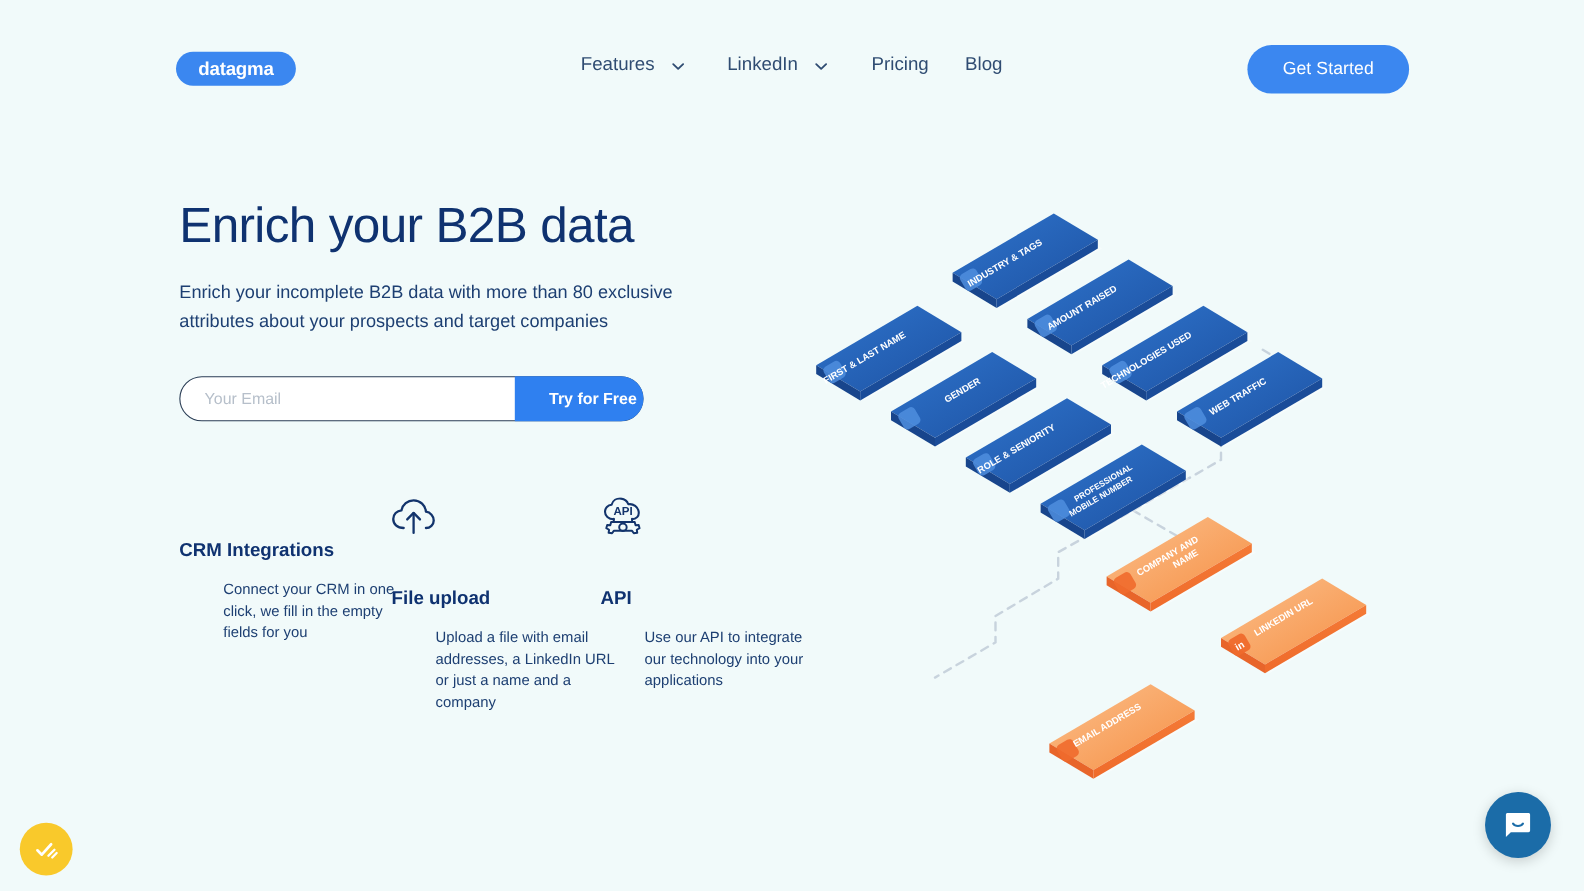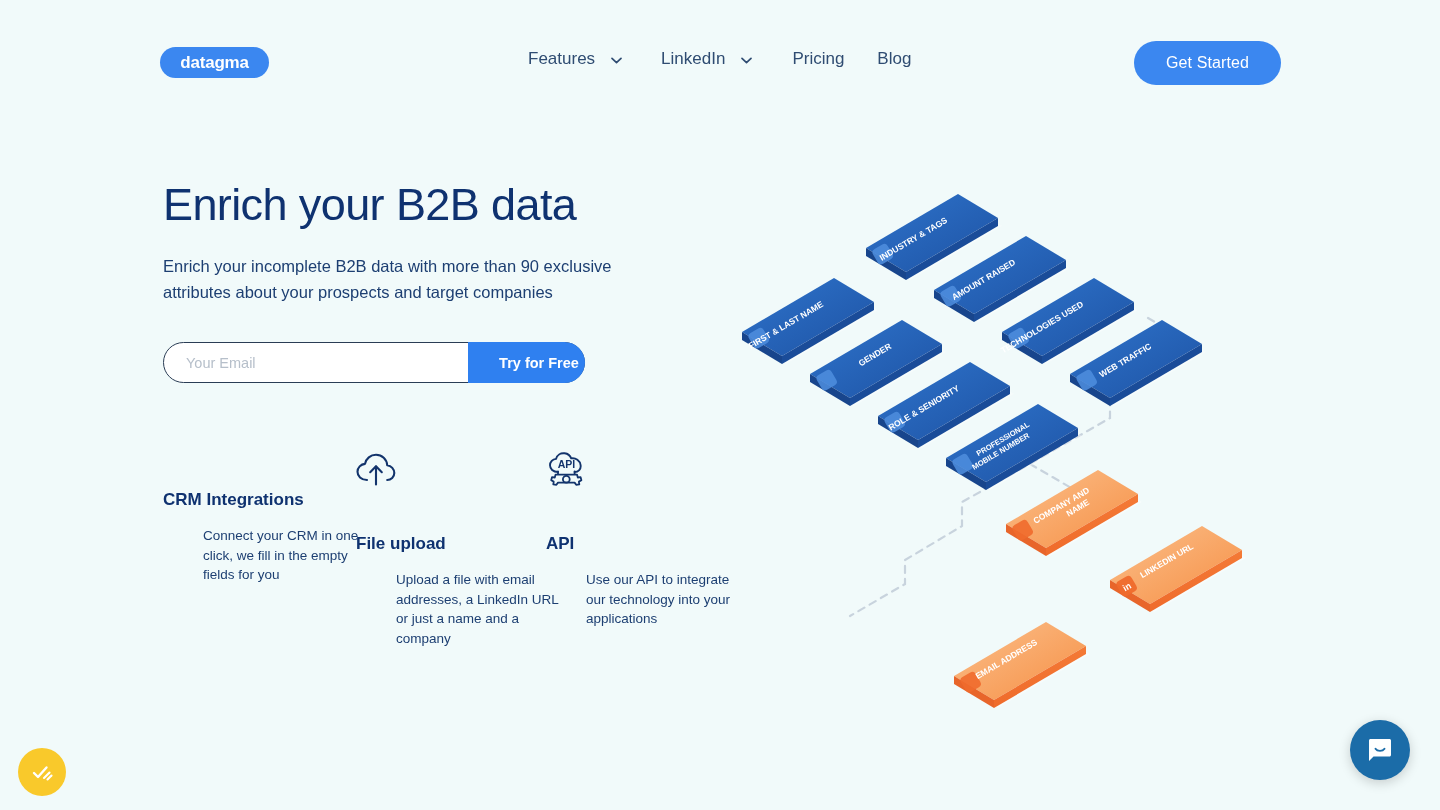--- a/index.html
+++ b/index.html
@@ -259,21 +259,21 @@
       <span>Blog</span>
     </div>
 
   </nav>
 
   <button class="cta-btn">Get Started</button>
 </div>
 
 <div class="hero">
   <h1>Enrich your B2B data</h1>
-  <p class="hero-sub">Enrich your incomplete B2B data with more than 90 exclusive attributes about your prospects and target companies</p>
+  <p class="hero-sub">Enrich your incomplete B2B data with more than 80 exclusive attributes about your prospects and target companies</p>
 
   <div class="signup">
     <input class="signup-input" type="text" placeholder="Your Email" style="">
     <button class="signup-btn">Try for Free</button>
   </div>
 </div>
 
 <div class="features">
 
   <div class="feature">

